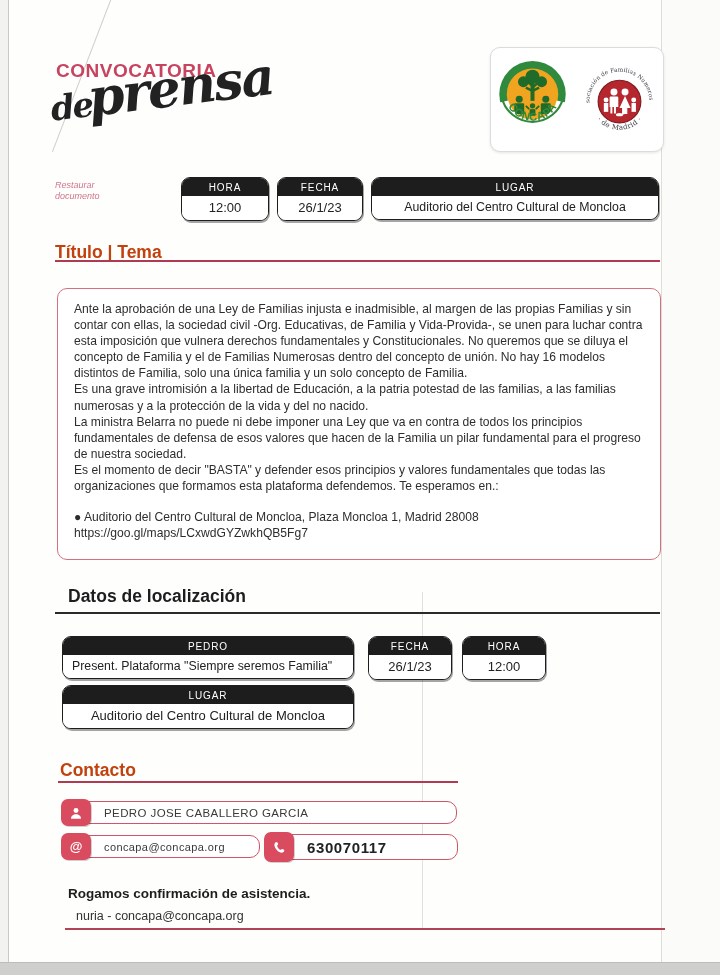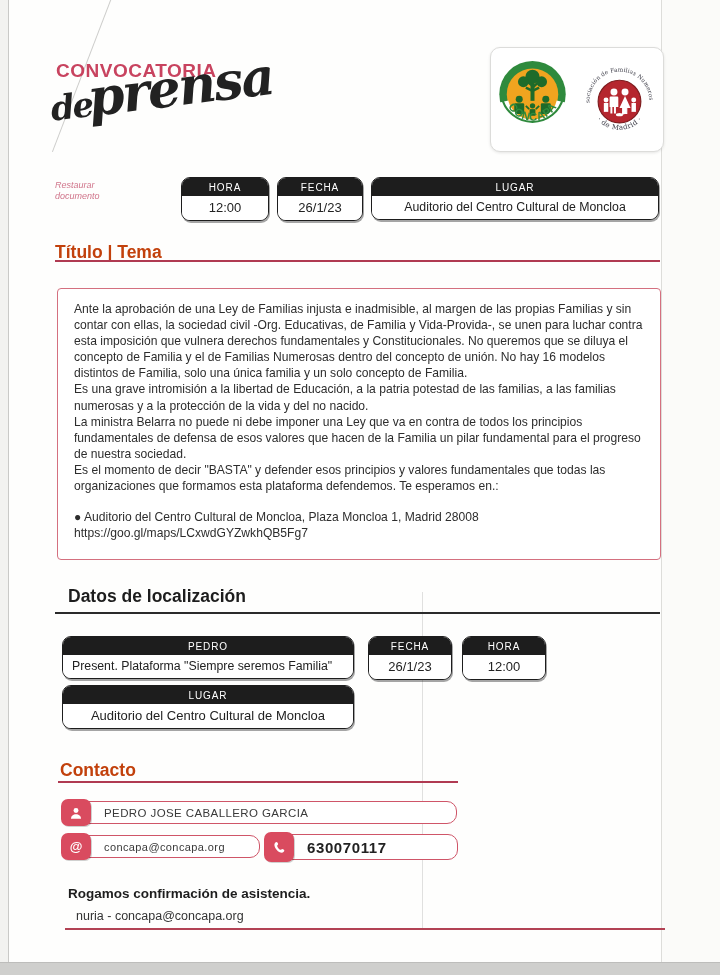--- a/index.html
+++ b/index.html
@@ -37,21 +37,21 @@
 
   
   .section-heading{position:absolute;font-size:17.5px;font-weight:bold;}
   .heading-pink{color:#c2410c;margin-top:8px;}
   .heading-black{color:#1d1d1d;}
   .rule{position:absolute;height:2px;}
   .rule-pink{background:#b03a52;}
   .rule-black{background:#2a2a2a;height:2.4px;}
 
   
-  .body-box{position:absolute;left:57px;top:288px;width:604px;height:272px;border:1.6px solid #d4707f;border-radius:4px;background:#fff;box-sizing:border-box;padding:12px 16px;}
+  .body-box{position:absolute;left:57px;top:288px;width:604px;height:272px;border:1.6px solid #d4707f;border-radius:10px;background:#fff;box-sizing:border-box;padding:12px 16px;}
   .body-box p{margin:0;font-size:12.1px;line-height:16.1px;color:#2d2d2d;}
   .body-box .spacer{height:15px;}
   .body-box .maplink{color:#2d2d2d;text-decoration:none;}
 
   
   .contact-box{position:absolute;border:1.6px solid #cf5568;border-radius:10px;background:#fff;display:flex;align-items:center;box-sizing:border-box;}
   .contact-icon{flex:0 0 30px;align-self:stretch;margin:-3px 0 -3px -2px;background:#d94b5f;border-radius:7px;display:flex;align-items:center;justify-content:center;color:#fff;box-shadow:1px 1px 0 rgba(0,0,0,0.18);}
   .contact-icon svg{display:block;}
   .contact-icon .at{font-size:13px;font-weight:bold;line-height:1;}
   .contact-text{padding-left:13px;font-size:11.5px;letter-spacing:0.4px;color:#3a3a3a;white-space:nowrap;}

